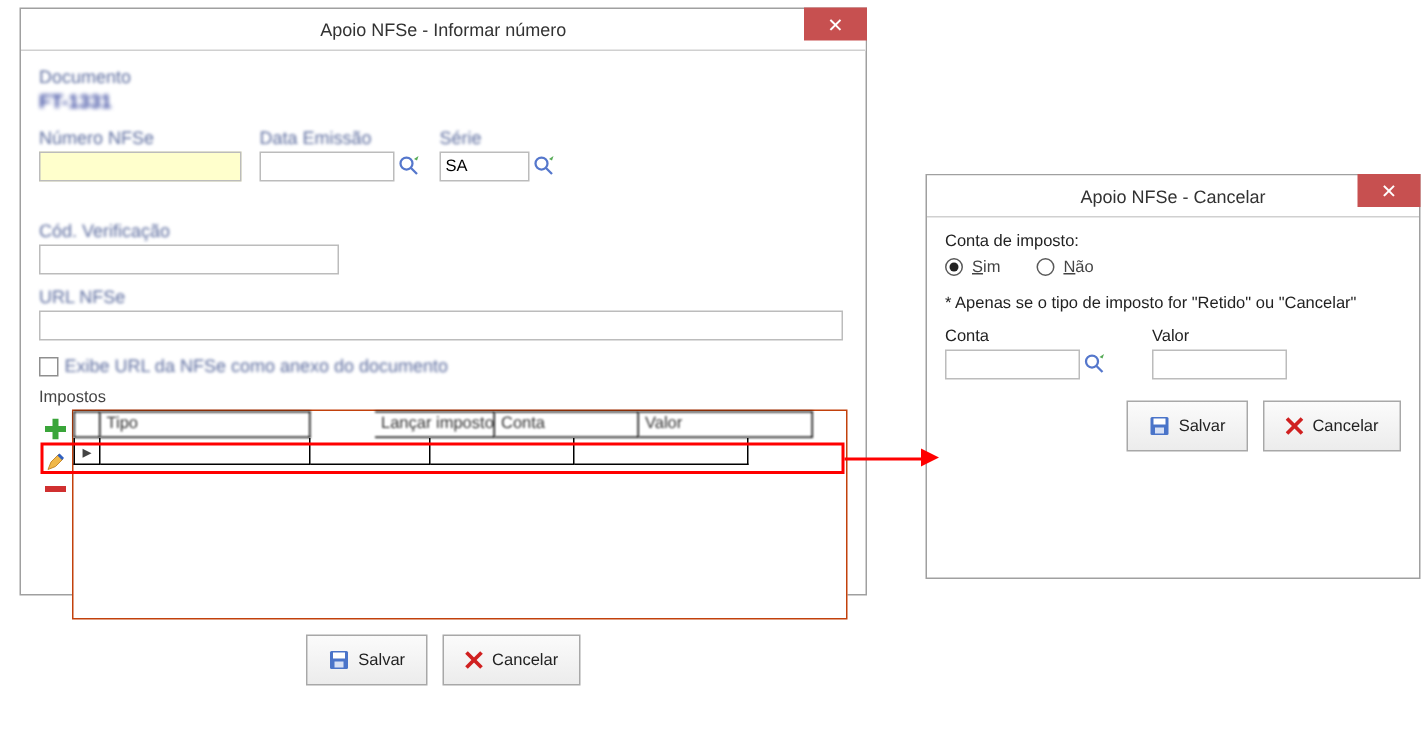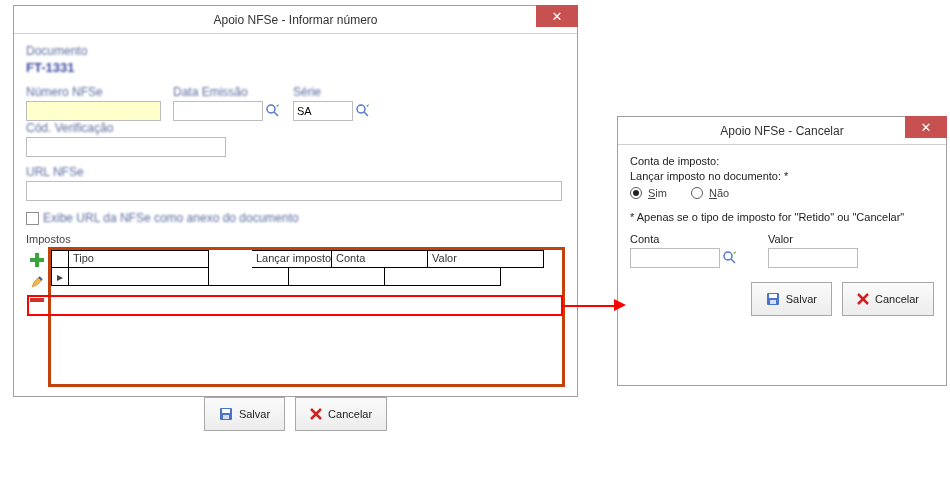--- a/index.html
+++ b/index.html
@@ -55,21 +55,21 @@
     font-size: 12px;
     margin-bottom: 2px;
     display: block;
   }
   .blur-strong {
     color: #3b4aa0;
     font-weight: bold;
     filter: blur(1.3px);
     font-size: 13px;
   }
-  .field-row { display: flex; gap: 12px; margin-bottom: 0; }
+  .field-row { display: flex; gap: 12px; margin-bottom: 26px; }
   .field-col { display: flex; flex-direction: column; }
   .txt {
     border: 1px solid #bcbcbc;
     height: 20px;
     padding: 1px 3px;
     background: #fff;
     font-size: 11px;
   }
   .txt.yellow { background: #ffffcc; }
   .inline-icon { display:inline-flex; align-items:center; vertical-align:middle; margin-left:2px; }
@@ -80,21 +80,21 @@
   .grid-toolbar {
     width: 22px;
     display:flex;
     flex-direction:column;
     align-items:center;
     gap:8px;
     padding-top:6px;
   }
   .grid-box {
     flex:1;
-    border:3px solid #c2410c;
+    border:1px solid #c2410c;
     height: 140px;
     position:relative;
     background:#fff;
   }
   .grid-header-row {
     display:flex;
     height:18px;
     background:#fff;
   }
   .grid-header-cell {
@@ -312,21 +312,20 @@
   <div class="titlebar">
     <span>Apoio NFSe - Cancelar</span>
     <div class="close-btn">
       <span>✕</span>
     </div>
   </div>
   <div class="win-body">
 
     <span class="sub-label">Conta de imposto:</span>
 
-    <span class="sub-label">Lançar imposto no documento: *</span>
     <div class="radio-group">
       <div class="radio-row">
         <span class="radio checked"></span>
         <span><span class="underline-letter">S</span>im</span>
       </div>
       <div class="radio-row">
         <span class="radio"></span>
         <span><span class="underline-letter">N</span>ão</span>
       </div>
     </div>

